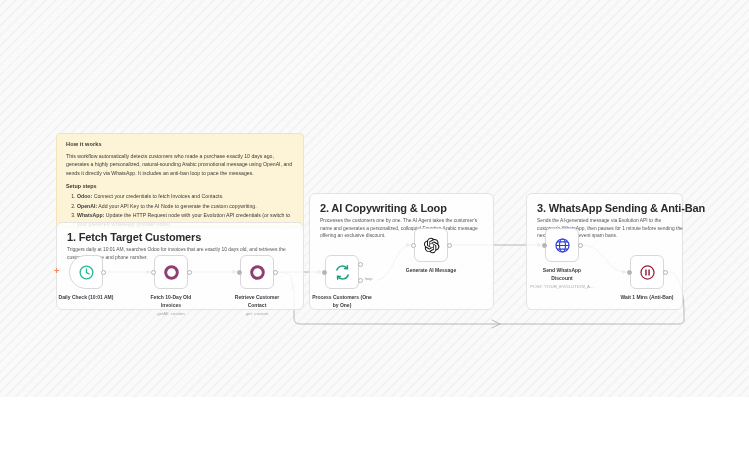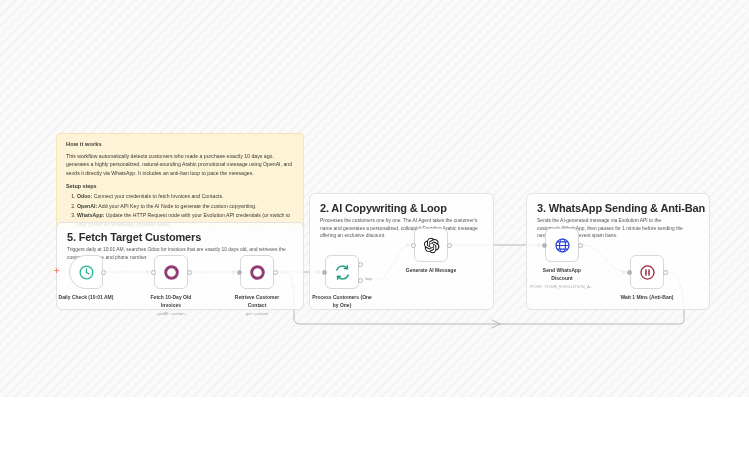--- a/index.html
+++ b/index.html
@@ -193,30 +193,30 @@
     <p>This workflow automatically detects customers who made a purchase exactly 10 days ago, generates a highly personalized, natural-sounding Arabic promotional message using OpenAI, and sends it directly via WhatsApp. It includes an anti-ban loop to pace the messages.</p>
     <h5>Setup steps</h5>
     <ol>
       <li><b>Odoo:</b><span> Connect your credentials to fetch Invoices and Contacts.</span></li>
       <li><b>OpenAI:</b><span> Add your API Key to the AI Node to generate the custom copywriting.</span></li>
       <li><b>WhatsApp:</b><span> Update the HTTP Request node with your Evolution API credentials (or switch to your preferred WhatsApp provider node).</span></li>
     </ol>
   </div>
 
   <div class="section" style="left:56px; top:222px; width:248px; height:88px;">
-    <div class="sec-title">5. Fetch Target Customers</div>
+    <div class="sec-title">1. Fetch Target Customers</div>
     <div class="sec-desc" style="width:224px;">Triggers daily at 10:01 AM, searches Odoo for invoices that are exactly 10 days old, and retrieves the customer's name and phone number.</div>
   </div>
 
   <div class="section" style="left:309px; top:193px; width:185px; height:117px;">
     <div class="sec-title">2. AI Copywriting &amp; Loop</div>
     <div class="sec-desc" style="width:161px;">Processes the customers one by one. The AI Agent takes the customer's name and generates a personalized, colloquial Egyptian Arabic message offering an exclusive discount.</div>
   </div>
 
-  <div class="section" style="left:526px; top:193px; width:184px; height:117px;">
+  <div class="section" style="left:526px; top:193px; width:157px; height:117px;">
     <div class="sec-title">3. WhatsApp Sending &amp; Anti-Ban</div>
     <div class="sec-desc" style="width:146px;">Sends the AI-generated message via Evolution API to the customer's WhatsApp, then pauses for 1 minute before sending the next message to prevent spam bans.</div>
   </div>
 
   <div class="plus-icon" style="left:54px; top:267px;">+</div>
   <div class="node trigger" style="left:69px; top:255px;">
     <svg width="17" height="17" viewBox="0 0 24 24" fill="none" stroke="#27b99a" stroke-width="1.9" stroke-linecap="round">
       <circle cx="12" cy="12" r="9"></circle>
       <path d="M12 7 L12 12 L15.5 14"></path>
     </svg>

